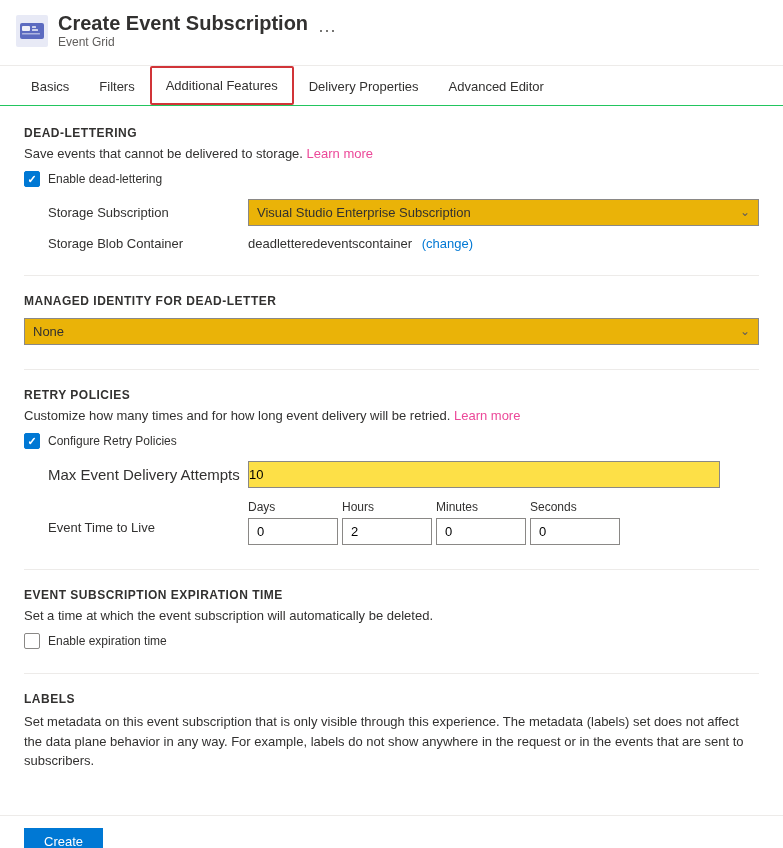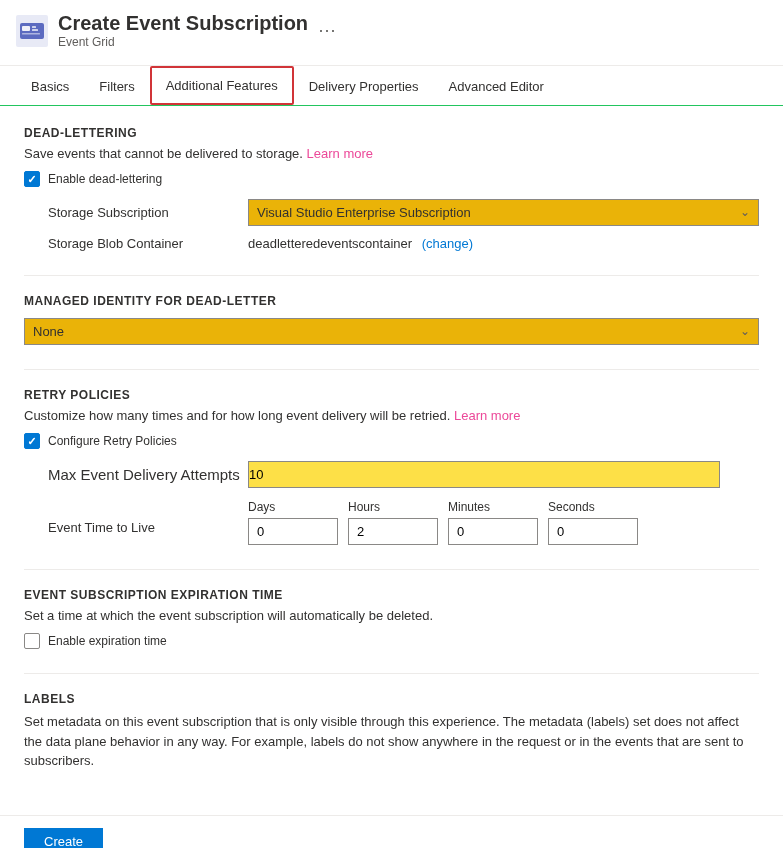--- a/index.html
+++ b/index.html
@@ -28,21 +28,21 @@
     .field-value { flex: 1; }
     .dropdown { display: flex; align-items: flex-start; justify-content: space-between; border: 1px solid #8a8886; padding: 5px 8px; cursor: pointer; background: #eab308; min-width: 300px; }
     .dropdown-text { font-size: 13px; color: #323130; }
     .dropdown-chevron { font-size: 12px; color: #605e5c; }
     .blob-container-value { font-size: 13px; color: #323130; }
     .change-link { color: #0078d4; text-decoration: none; margin-left: 6px; font-size: 13px; }
     .divider { border: none; border-top: 1px solid #edebe9; margin: 18px 0; }
     .subsection-title { font-size: 12px; font-weight: 700; color: #323130; text-transform: uppercase; letter-spacing: 0.5px; margin-bottom: 10px; }
     .managed-identity-section { margin-left: 0; }
     .retry-warning { font-size: 12px; color: #a80000; margin: 6px 24px 10px 24px; }
-    .time-row { display: flex; gap: 10px; align-items: flex-start; }
+    .time-row { display: flex; gap: 4px; align-items: flex-start; }
     .time-col { display: flex; flex-direction: column; gap: 4px; }
     .time-label { font-size: 12px; color: #323130; }
     .time-input { border: 1px solid #8a8886; padding: 5px 8px; font-size: 13px; width: 90px; background: #fff; }
     .event-time-row { display: flex; align-items: flex-start; margin-bottom: 10px; margin-left: 24px; }
     .event-time-label { width: 200px; font-size: 13px; color: #323130; flex-shrink: 0; padding-top: 20px; }
     .expiration-section { margin-bottom: 24px; }
     .labels-section { margin-bottom: 24px; }
     .labels-desc { font-size: 13px; color: #323130; line-height: 1.5; }
     .footer { padding: 12px 24px; border-top: 1px solid #edebe9; }
     .create-btn { background: #0078d4; color: white; border: none; padding: 6px 20px; font-size: 13px; cursor: pointer; font-family: inherit; }

